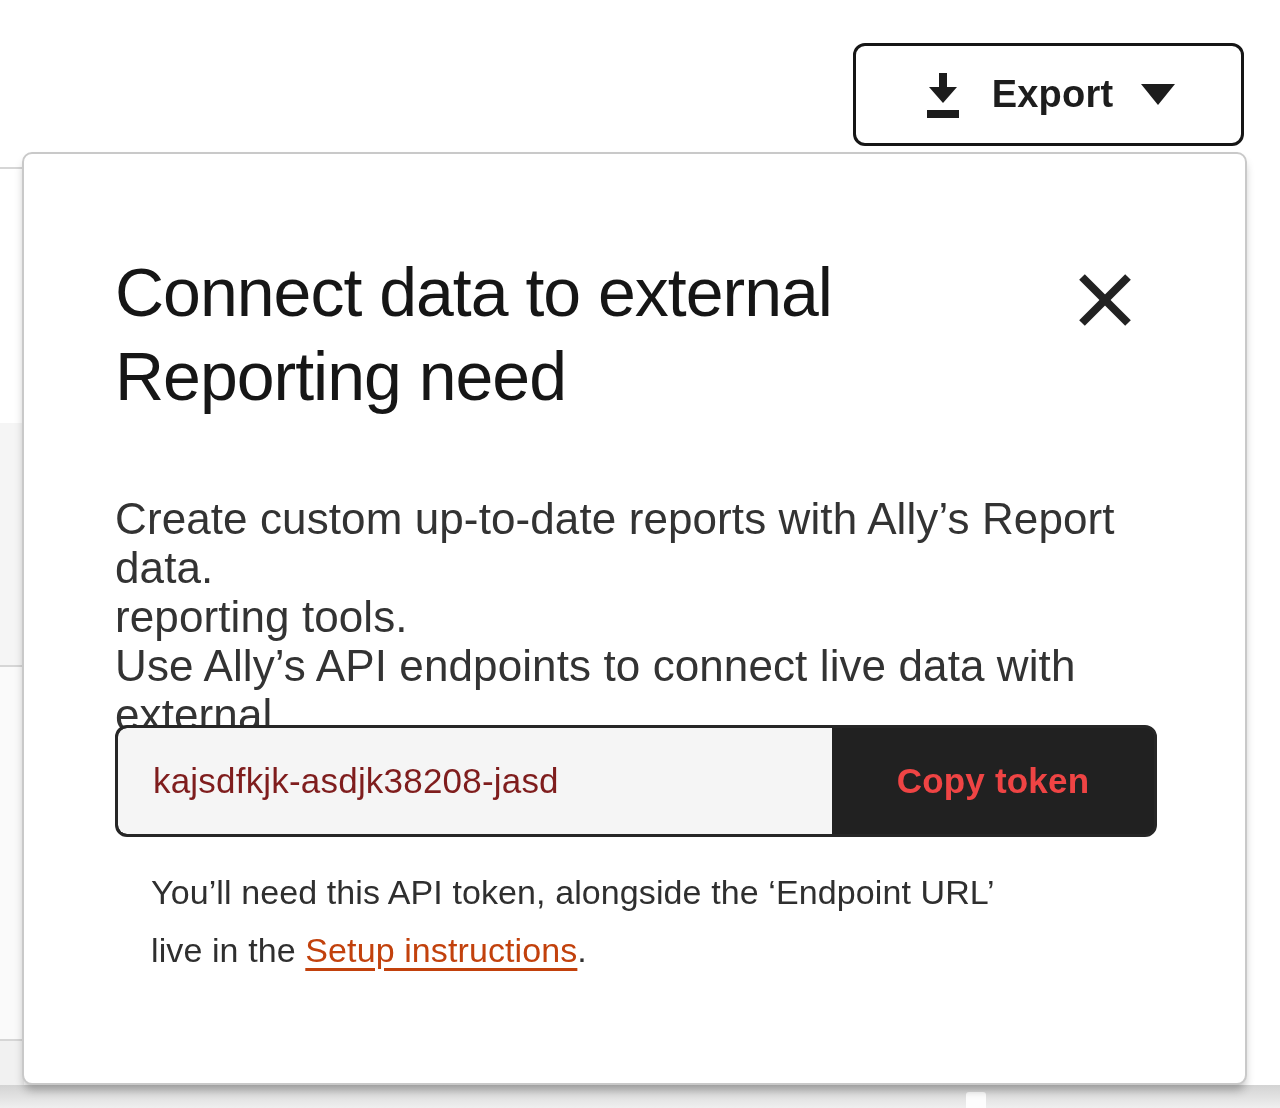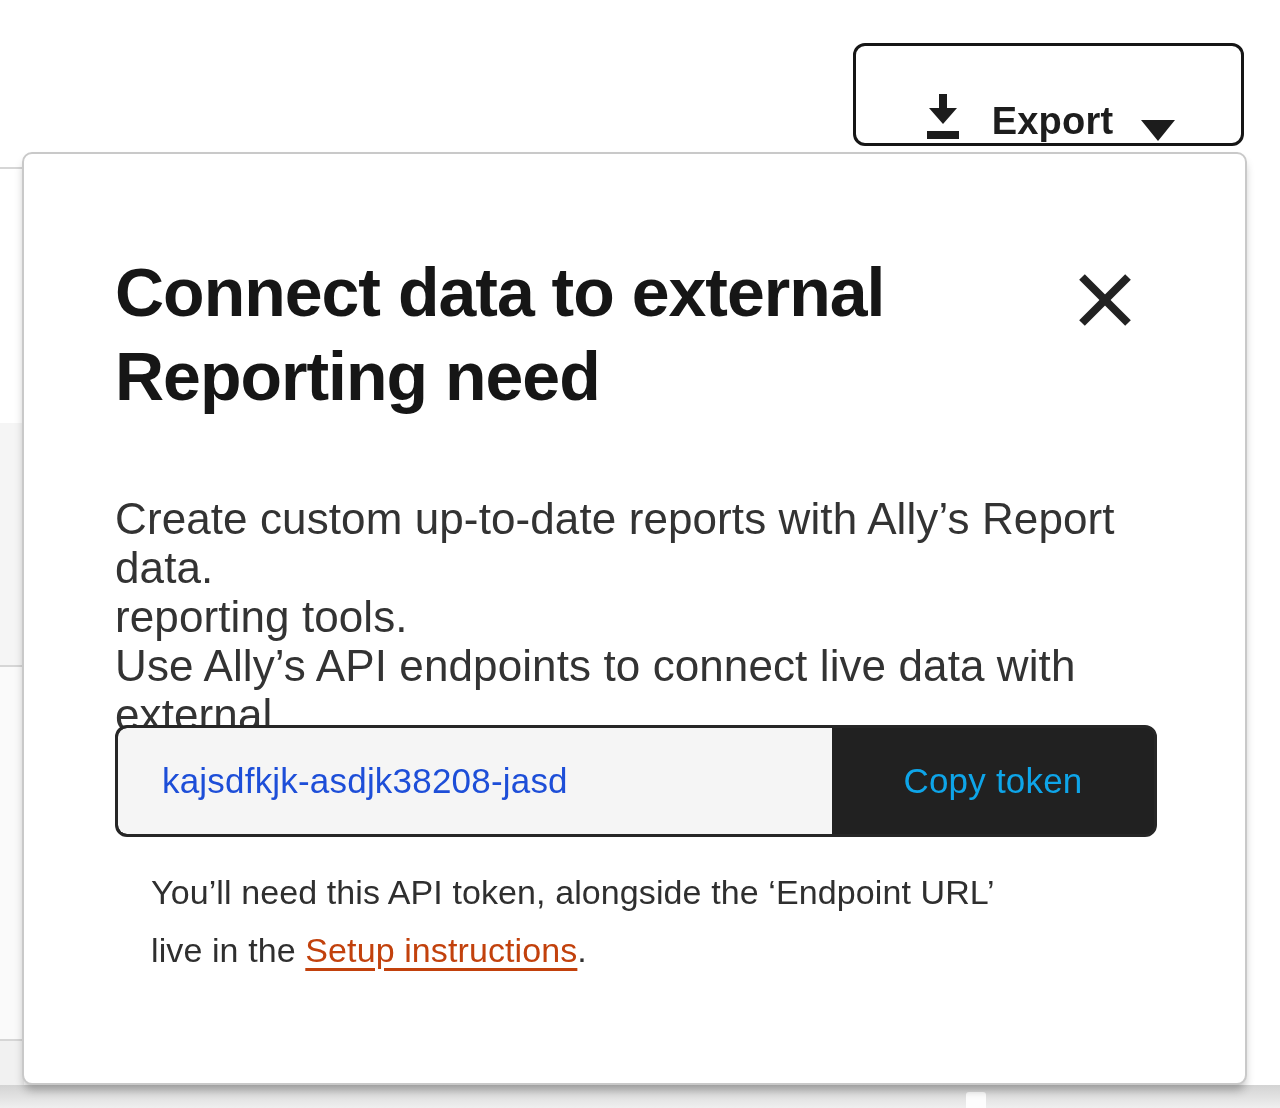--- a/index.html
+++ b/index.html
@@ -23,41 +23,41 @@
     left: 966px; top: 1092px; width: 20px; height: 16px;
     background: #fdfdfd; z-index: 2; border-radius: 3px 3px 0 0;
   }
 
   
   .export-btn {
     left: 853px; top: 43px; width: 391px; height: 103px;
     background: #ffffff;
     border: 3px solid #161616;
     border-radius: 12px;
-    display: flex; align-items: flex-end; justify-content: center;
+    display: flex; align-items: center; justify-content: center;
     gap: 26px;
     cursor: pointer;
     z-index: 6;
   }
   .export-btn .label {
     font-size: 38px; font-weight: 600; color: #1d1d1d; letter-spacing: 0.2px;
   }
 
   
   .dialog {
     left: 22px; top: 152px; width: 1225px; height: 933px;
     background: #ffffff;
     border: 2px solid #c9c9c9;
     border-radius: 10px;
     box-shadow: 0 7px 10px -2px rgba(0,0,0,0.28);
     z-index: 5;
   }
   .dialog-title {
     position: absolute; left: 91px; top: 96px; width: 860px;
-    font-size: 68px; line-height: 84px; font-weight: 700;
+    font-size: 68px; line-height: 84px; font-weight: 400;
     color: #161616; letter-spacing: -1px;
   }
   .close-btn {
     position: absolute; left: 1043px; top: 108px;
     width: 76px; height: 76px;
     display: flex; align-items: center; justify-content: center;
     background: transparent; border: none; cursor: pointer;
   }
   .dialog-desc {
     position: absolute; left: 91px; top: 340px; width: 1060px;
@@ -65,30 +65,30 @@
   }
   .token-group {
     position: absolute; left: 91px; top: 571px; width: 1042px; height: 112px;
     border: 3px solid #262626; border-radius: 12px;
     display: flex; overflow: hidden; background: #262626;
   }
   .token-field {
     flex: 1 1 auto;
     background: #f5f5f5;
     display: flex; align-items: center;
-    padding-left: 44px;
-    font-size: 35px; color: #1d4ed8; letter-spacing: 0.2px;
+    padding-left: 35px;
+    font-size: 35px; color: #7f1d1d; letter-spacing: 0.2px;
     border-radius: 9px 0 0 9px;
   }
   .copy-btn {
     width: 322px; flex: 0 0 auto;
-    background: #212121; color: #0ea5e9;
+    background: #212121; color: #ef4444;
     border: none; cursor: pointer;
     font-family: "Liberation Sans", sans-serif;
-    font-size: 35px; font-weight: 400; letter-spacing: 0.2px;
+    font-size: 35px; font-weight: 700; letter-spacing: 0.2px;
     display: flex; align-items: center; justify-content: center;
   }
   .dialog-caption {
     position: absolute; left: 91px; top: 709px; width: 1060px;
     font-size: 34px; line-height: 58px; color: #2f2f2f; letter-spacing: 0.1px; margin-left: 36px;
   }
   .dialog-caption a {
     color: #c2410c; text-decoration: underline; text-underline-offset: 6px;
     cursor: pointer;
   }

